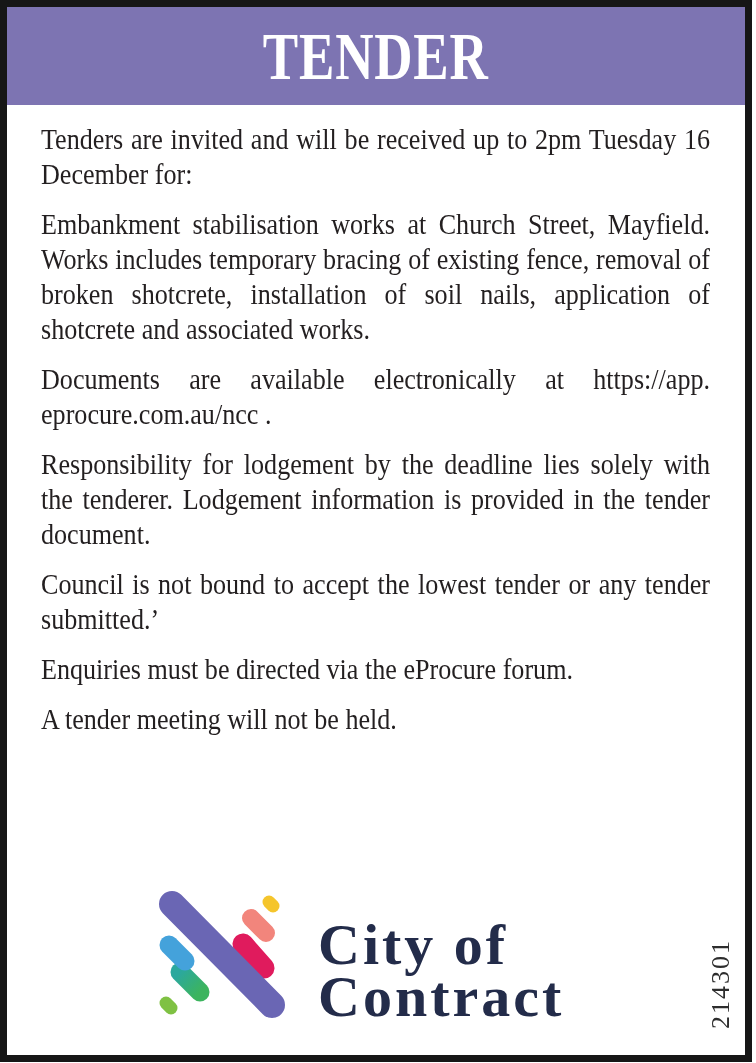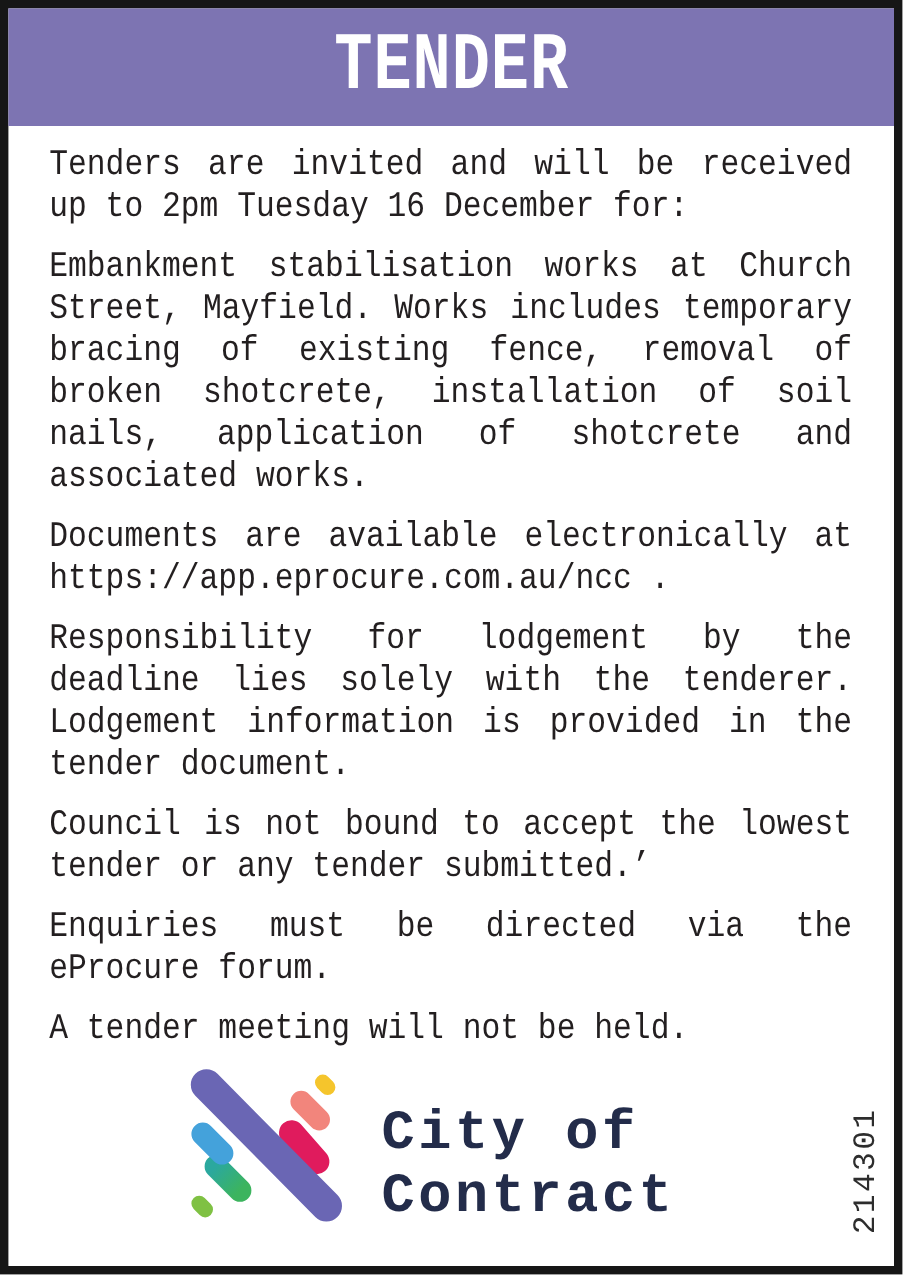--- a/index.html
+++ b/index.html
@@ -1,18 +1,18 @@
 <!DOCTYPE html>
 <html><head>
 <meta charset="utf-8">
 <style>
   html, body { margin: 0; padding: 0; background: #ffffff; }
   .page {
     width: 756px; height: 1063px; position: relative; background: #ffffff;
-    font-family: Liberation Mono, monospace; overflow: hidden;
+    font-family: Liberation Serif, serif; overflow: hidden;
   }
   .ad {
     position: absolute; left: 0; top: 0;
     width: 752px; height: 1062px;
     border: 7px solid #161616; box-sizing: border-box;
     background: #ffffff;
   }
   
   .banner {
     height: 98px; background: #7d74b2;
@@ -42,21 +42,21 @@
   }
   .body-scale p {
     margin: 0 0 15px 0; font-size: 30px; line-height: 35px;
     color: #231f20; text-align: justify;
   }
   .body-scale p.wraps-url { overflow-wrap: anywhere; }
   
   .logo-mark { position: absolute; left: 143px; top: 882px; }
   .wordmark {
     position: absolute; left: 311px; top: 912px;
-    font-size: 46px; line-height: 52px; font-weight: bold;
+    font-size: 58px; line-height: 52px; font-weight: bold;
     letter-spacing: 3px; color: #232c4a; white-space: nowrap;
   }
   .ref-number {
     position: absolute; right: 9px; bottom: 26px;
     writing-mode: vertical-rl; transform: rotate(180deg);
     font-size: 26px; letter-spacing: 2px; color: #2d2d2d;
   }
 </style>
 </head>
 <body>

